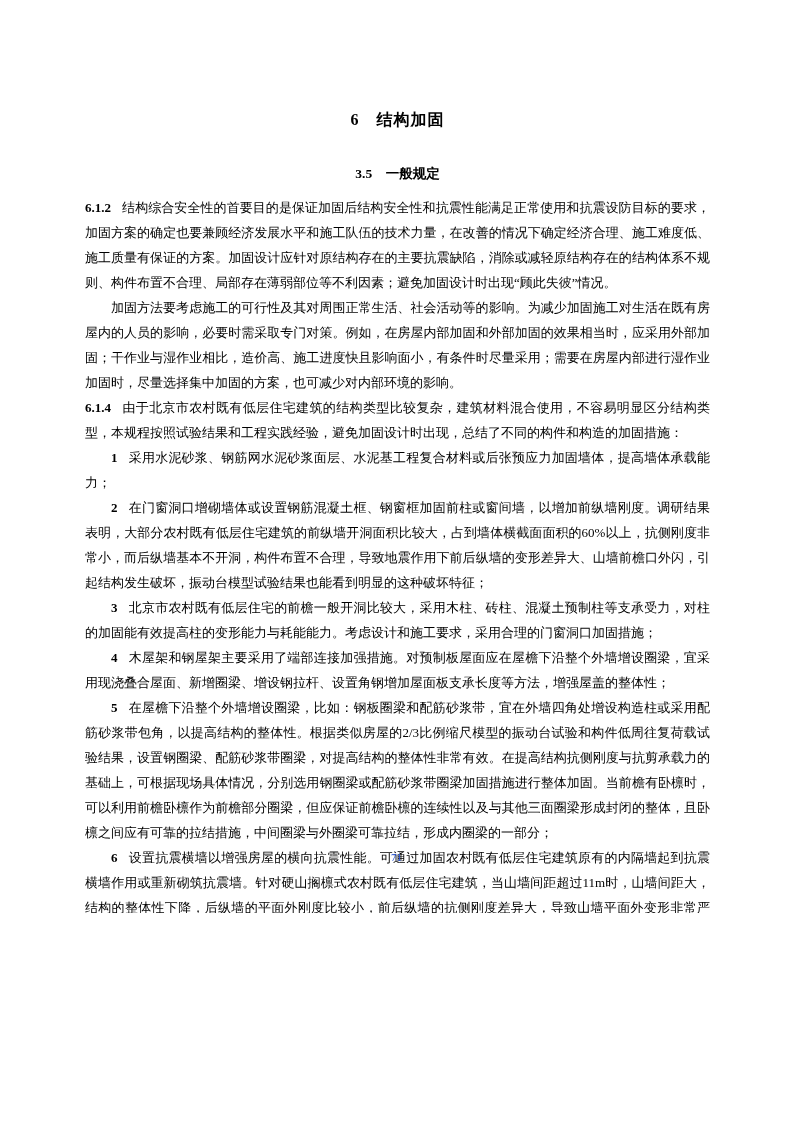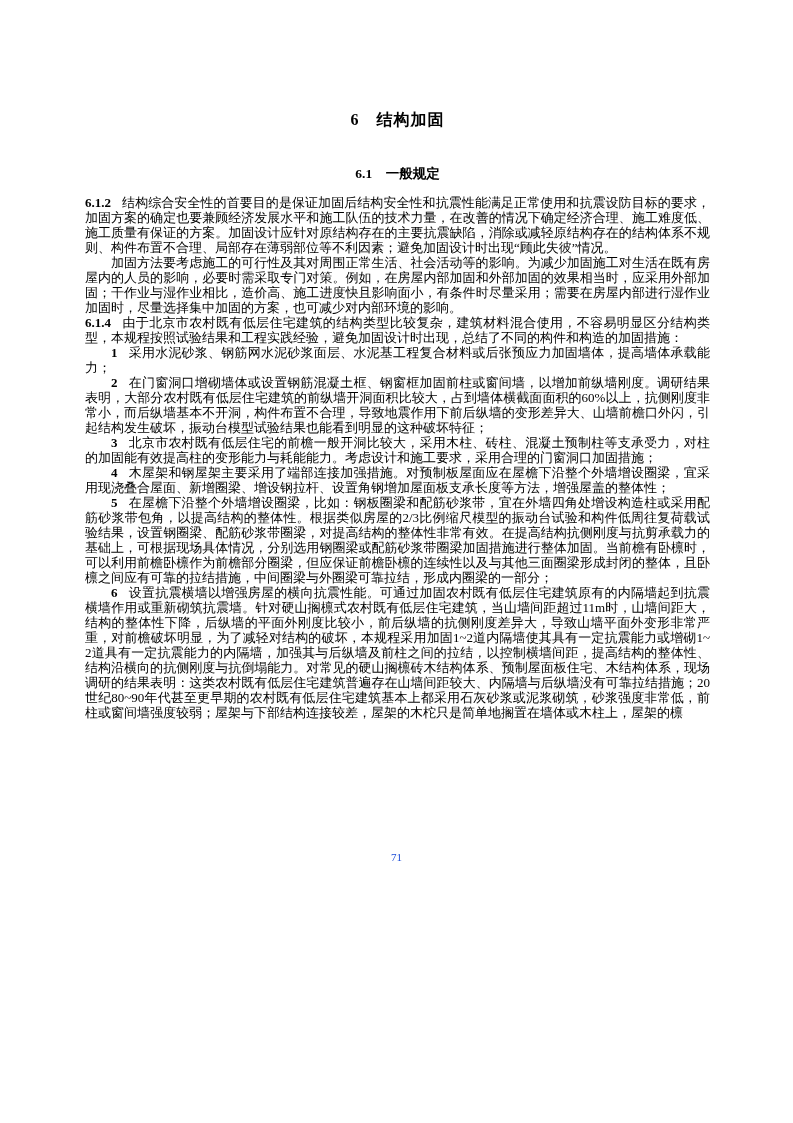--- a/index.html
+++ b/index.html
@@ -32,21 +32,21 @@
   }
   .section-title {
     margin: 0 0 12px 0;
     text-align: center;
     font-size: 13.5px;
     font-weight: bold;
   }
   p.para {
     margin: 0;
     font-size: 13px;
-    line-height: 15px;
+    line-height: 25px;
     text-align: justify;
     text-justify: inter-ideograph;
     word-break: break-all;
   }
   p.para.indent {
     text-indent: 2em;
   }
   .num {
     font-weight: bold;
     margin-right: 0.85em;
@@ -61,21 +61,21 @@
     color: #1d4ed8;
   }
 </style>
 </head>
 <body>
 
 <div class="page">
   <div class="content">
 
     <h1 class="chapter-title">6　结构加固</h1>
-    <h2 class="section-title">6.1　一般规定</h2>
+    <h2 class="section-title">3.5　一般规定</h2>
 
     <p class="para clause"><span class="num">6.1.2</span><span class="txt">结构综合安全性的首要目的是保证加固后结构安全性和抗震性能满足正常使用和抗震设防目标的要求，加固方案的确定也要兼顾经济发展水平和施工队伍的技术力量，在改善的情况下确定经济合理、施工难度低、施工质量有保证的方案。加固设计应针对原结构存在的主要抗震缺陷，消除或减轻原结构存在的结构体系不规则、构件布置不合理、局部存在薄弱部位等不利因素；避免加固设计时出现“顾此失彼”情况。</span></p>
 
 
     <p class="para indent"><span class="txt">加固方法要考虑施工的可行性及其对周围正常生活、社会活动等的影响。为减少加固施工对生活在既有房屋内的人员的影响，必要时需采取专门对策。例如，在房屋内部加固和外部加固的效果相当时，应采用外部加固；干作业与湿作业相比，造价高、施工进度快且影响面小，有条件时尽量采用；需要在房屋内部进行湿作业加固时，尽量选择集中加固的方案，也可减少对内部环境的影响。</span></p>
 
     <p class="para clause"><span class="num">6.1.4</span><span class="txt">由于北京市农村既有低层住宅建筑的结构类型比较复杂，建筑材料混合使用，不容易明显区分结构类型，本规程按照试验结果和工程实践经验，避免加固设计时出现，总结了不同的构件和构造的加固措施：</span></p>
 
     <p class="para indent"><span class="num">1</span><span class="txt">采用水泥砂浆、钢筋网水泥砂浆面层、水泥基工程复合材料或后张预应力加固墙体，提高墙体承载能力；</span></p>
 

